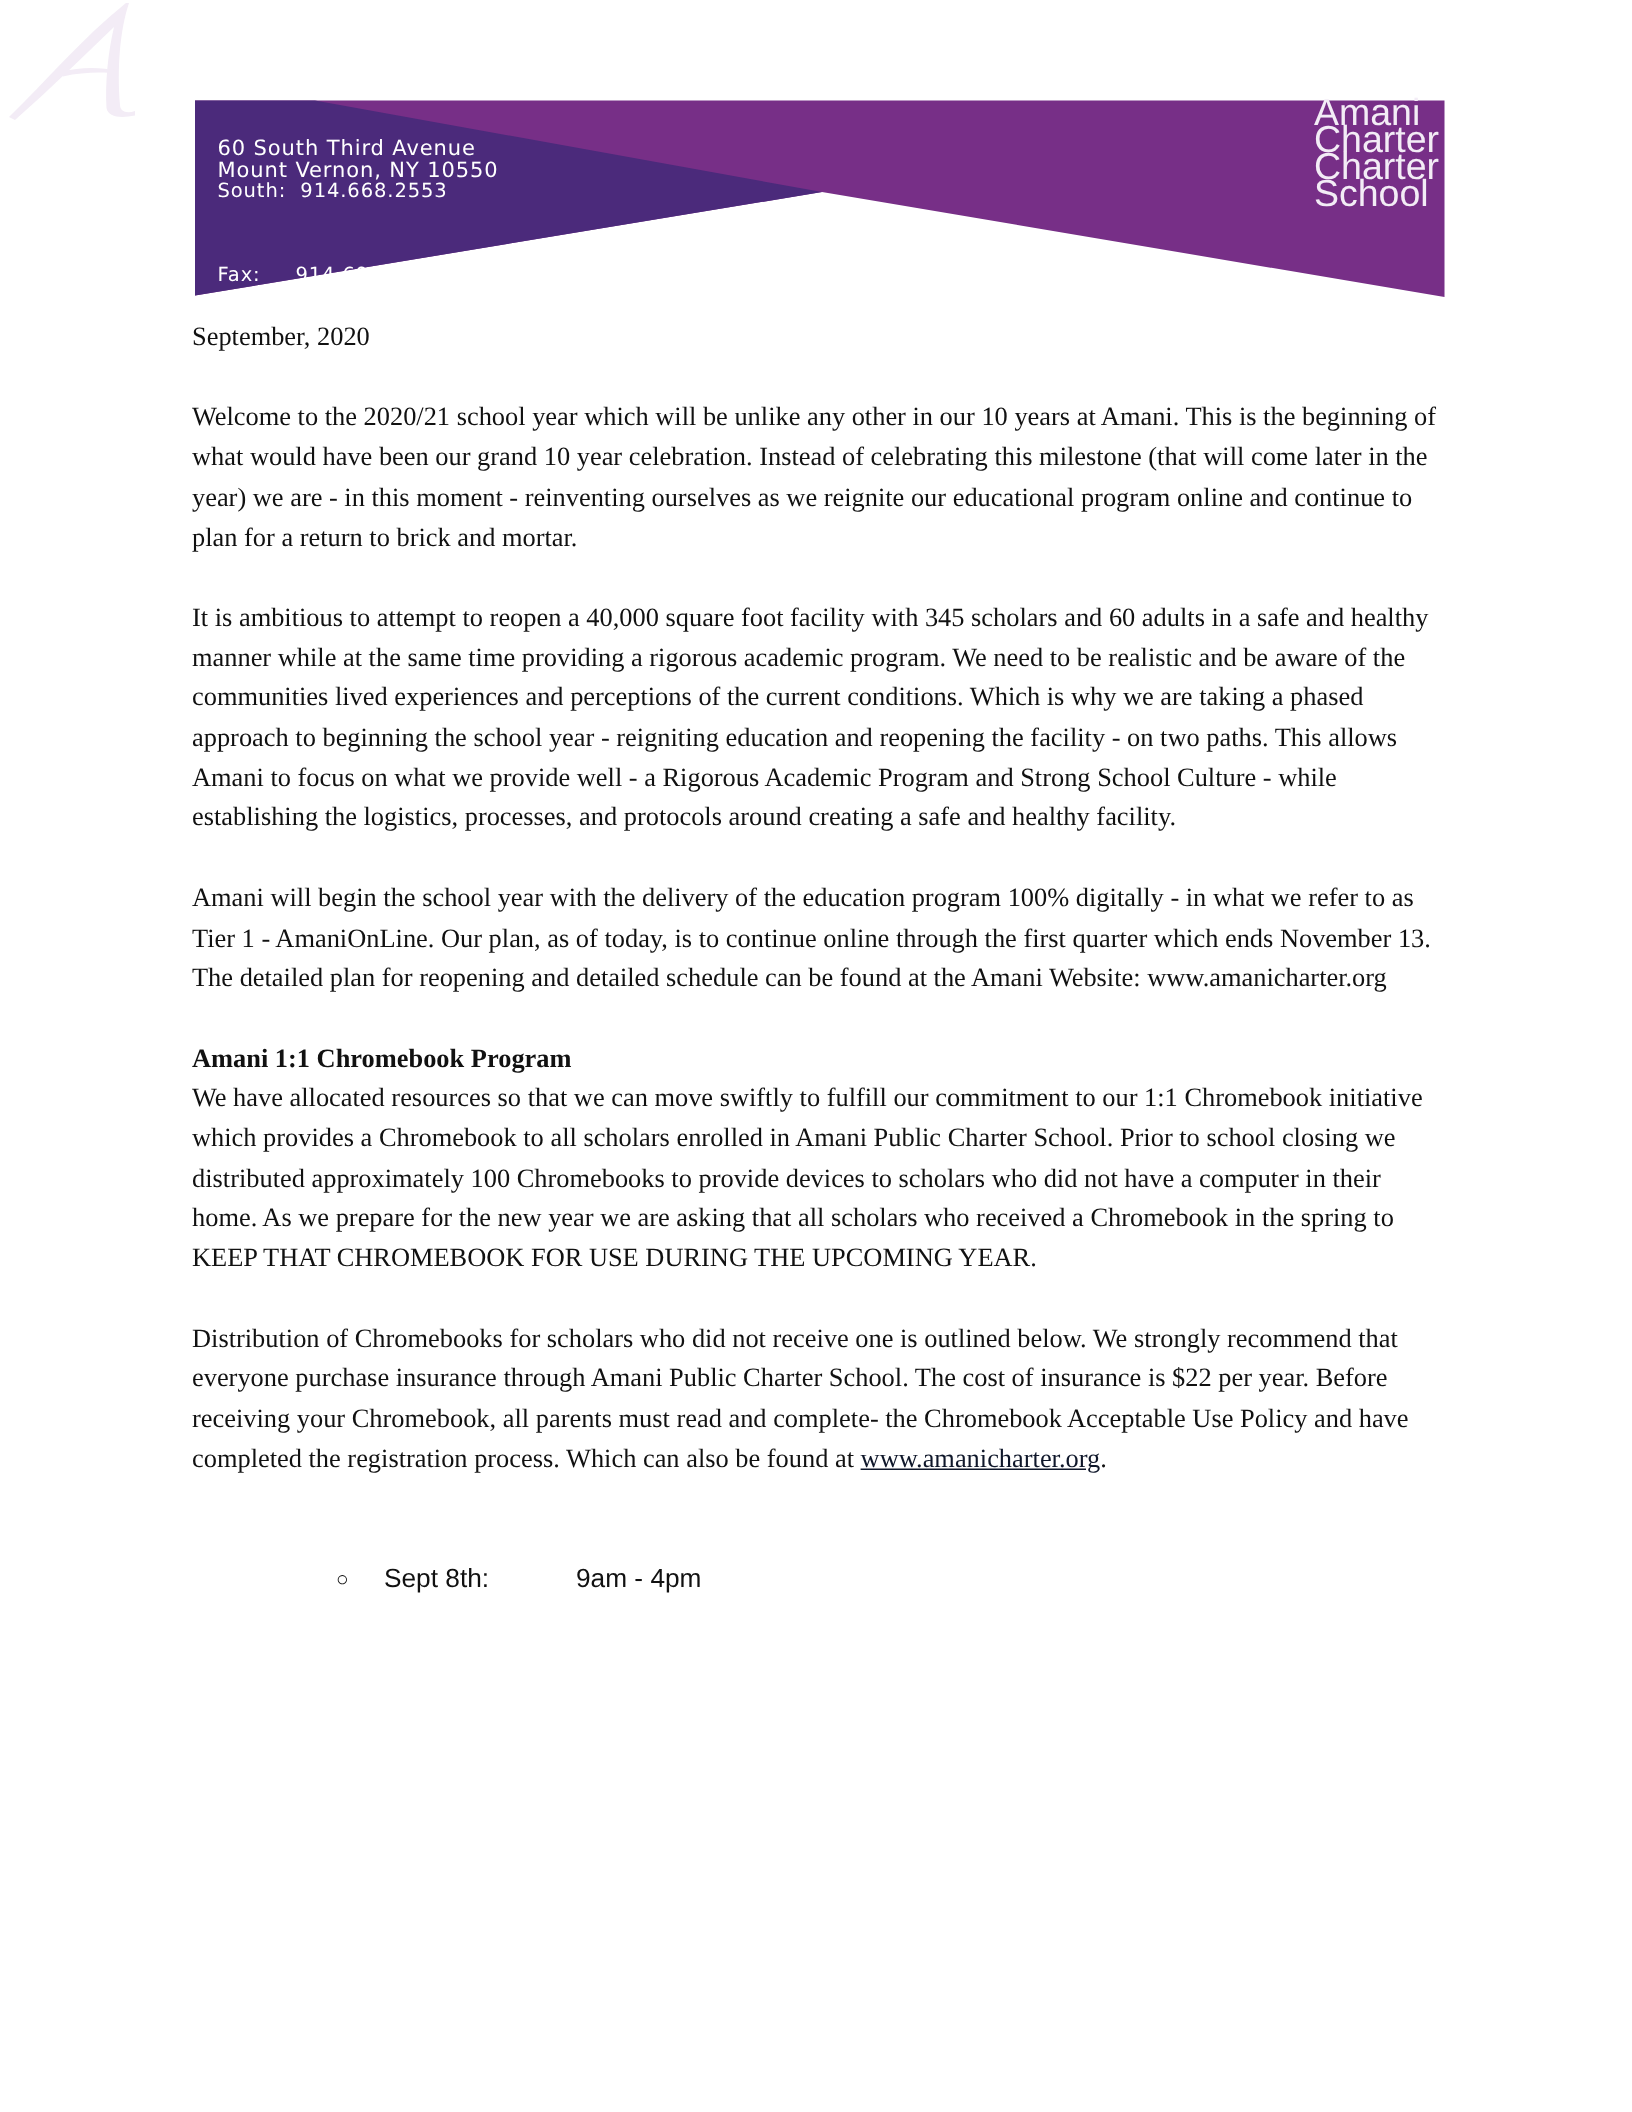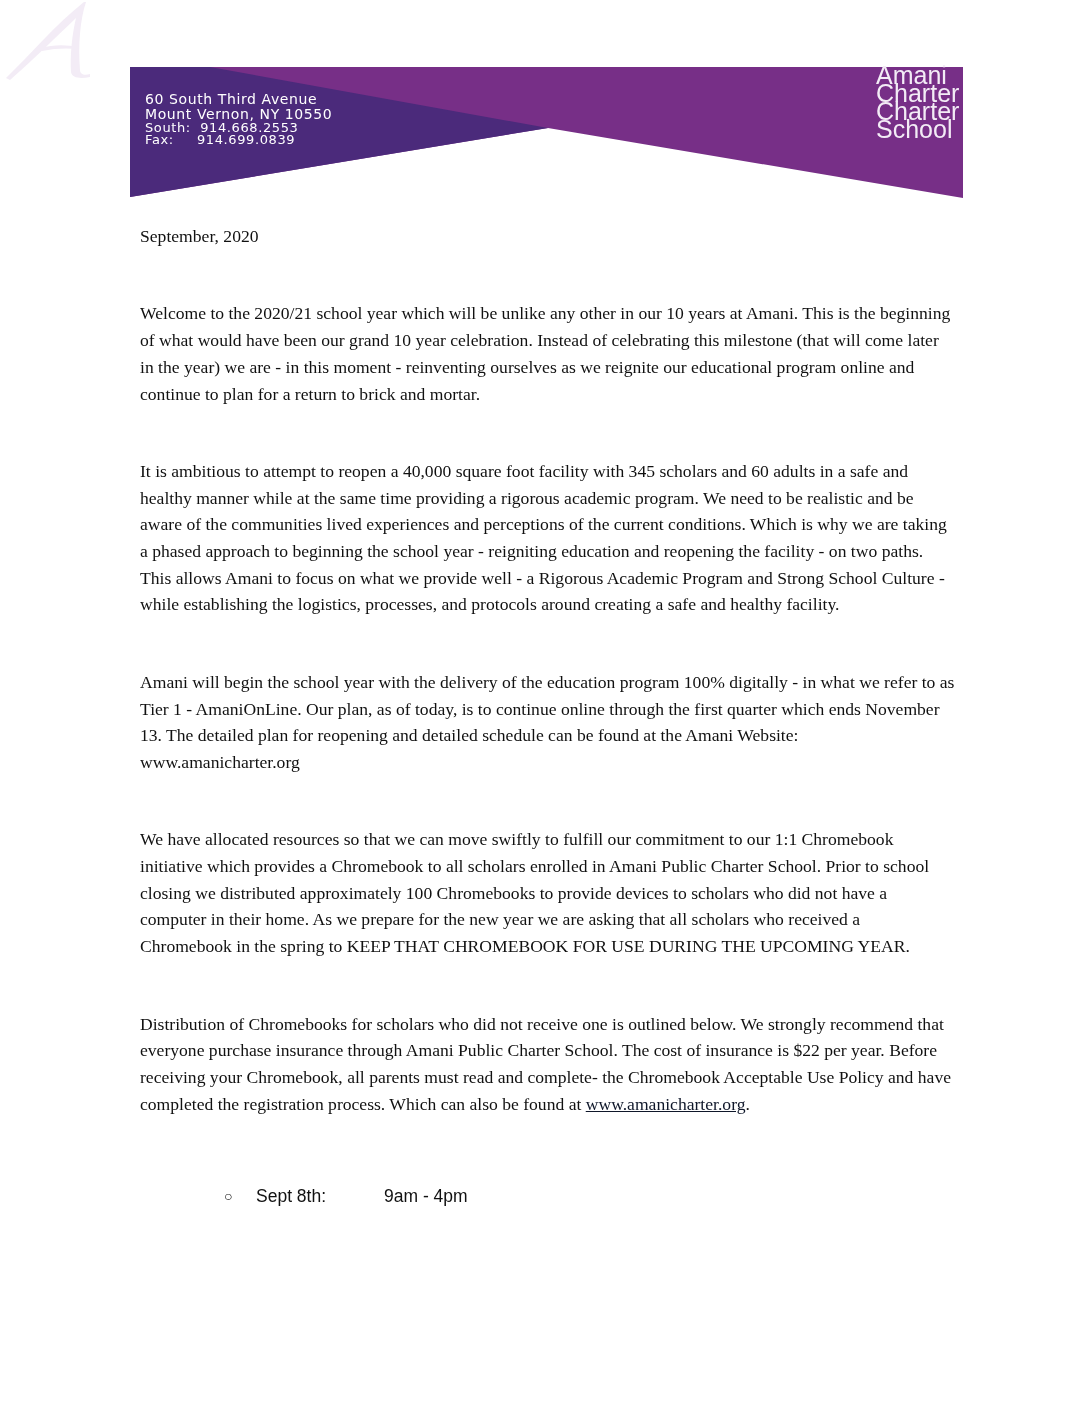--- a/index.html
+++ b/index.html
@@ -8,42 +8,42 @@
   .banner svg { position: absolute; left: 0; top: 0; }
   .address { position: absolute; left: 145px; top: 92px; color: #ffffff;
     font-family: "DejaVu Sans", sans-serif; font-size: 14px; line-height: 15px; letter-spacing: 0.6px; }
   .address .small { font-size: 13px; line-height: 12px; }
   .address .row { white-space: pre; }
   .logo { position: absolute; left: 790px; top: 80px; width: 170px; height: 82px; }
   .logo-text { position: absolute; left: 876px; top: 66px; color: #f3ecf6;
     font-family: Liberation Sans, sans-serif; font-size: 25px; line-height: 18px; }
   .doc { position: absolute; left: 128px; top: 211px; width: 840px;
     font-family: "Liberation Serif", serif; font-size: 17.6px; line-height: 26.7px; color: #111111; }
-  .doc p { margin: 12px; }
+  .doc p { margin: 0; }
   .doc .gap { height: 26.7px; }
   .doc .heading { font-weight: bold; }
   .doc a { color: #0f172a; text-decoration: underline; }
   .list { margin: 0; padding: 0; list-style: none; }
   .list li { position: relative; padding-left: 128px; font-family: "Liberation Sans", sans-serif; font-size: 17.5px; line-height: 26.7px; }
   .list .bullet { position: absolute; left: 96px; top: 0; font-size: 14px; }
   .list .day { display: inline-block; width: 128px; }
 </style>
 </head>
 <body>
 
 <div class="banner">
   <svg width="1088" height="210">
     <polygon points="130,67 963,67 963,198 548,128 130,197" fill="#772f87"></polygon>
     <polygon points="130,67 210,67 548,128 130,197" fill="#4b2a7b"></polygon>
   </svg>
   <div class="address">
     <div class="row">60 South Third Avenue</div>
     <div class="row">Mount Vernon, NY 10550</div>
     <div class="row small"><span>South:</span>  <span>914.668.2553</span></div>
-    <div class="row small"><span style="display:inline-block;width:52px;">Fax:</span><span>914.699.0839</span></div>
+    <div class="row small"><span style="display:inline-block;width:52px;margin-top:44px;">Fax:</span><span>914.699.0839</span></div>
   </div>
   <svg class="logo" viewBox="0 0 170 82">
     <path d="M6,78 C30,55 55,25 84,2 L86,2 C80,20 78,45 80,70 C80,74 84,76 90,74 L90,77 C80,79 72,78 71,72 C70,55 72,35 76,18 C58,35 35,58 10,80 Z" fill="#f3ecf6"></path>
     <path d="M40,48 C55,44 68,45 78,47 L78,49 C68,48 55,48 42,51 Z" fill="#f3ecf6"></path>
   </svg>
   <div class="logo-text">
     <div>Amani</div>
     <div>Charter</div>
     <div>Charter</div>
     <div>School</div>
@@ -52,20 +52,21 @@
 
 <div class="doc">
   <p>September, 2020</p>
   <div class="gap"></div>
   <p>Welcome to the 2020/21 school year which will be unlike any other in our 10 years at Amani.  This is the beginning of what would have been our grand 10 year celebration.  Instead of celebrating this milestone (that will come later in  the year) we are - in this moment - reinventing ourselves as we reignite our educational program online and continue to plan for a return to brick and mortar.</p>
   <div class="gap"></div>
   <p>It is ambitious to attempt to reopen a 40,000 square foot facility with 345 scholars and 60 adults in a safe and healthy manner while at the same time providing a rigorous academic program. We need to be realistic and be aware of the communities lived experiences and perceptions of the current conditions. Which is why we are taking a phased approach to beginning the school year - reigniting education and reopening the facility - on two paths.  This allows Amani to focus on what we provide well - a Rigorous Academic Program and Strong School Culture - while establishing  the logistics, processes, and protocols around creating a safe and healthy facility.</p>
   <div class="gap"></div>
   <p>Amani will begin the school year with the delivery of the education program 100% digitally - in what we refer to as Tier 1 - AmaniOnLine.  Our plan, as of today, is to continue online through the first quarter which ends November 13. The detailed plan for reopening and detailed schedule can be found at the Amani Website:  www.amanicharter.org</p>
   <div class="gap"></div>
+  <p class="heading">Amani 1:1 Chromebook Program</p>
   <p>We have allocated resources so that we can move swiftly to fulfill our commitment to our 1:1 Chromebook initiative which provides a Chromebook to all scholars enrolled in Amani Public Charter School.  Prior to school closing we distributed approximately 100 Chromebooks to provide devices to scholars who did not have a computer in their home.  As we prepare for the new year we are asking that all scholars who received a Chromebook in the spring to KEEP THAT CHROMEBOOK FOR USE DURING THE UPCOMING YEAR.</p>
   <div class="gap"></div>
   <p><span>Distribution of Chromebooks for scholars who did not receive one is outlined below. We strongly recommend that everyone purchase insurance through Amani Public Charter School.  The cost of insurance is $22 per year.  Before receiving your Chromebook, all parents must read and complete- the Chromebook Acceptable Use Policy and have completed the registration process. Which can also be found at </span><a href="#">www.amanicharter.org</a><span>.</span></p>
   <div class="gap"></div>
   <div class="gap"></div>
   <ul class="list">
     <li>
       <span class="bullet">○</span>
       <span class="day">Sept 8th:</span><span>9am - 4pm</span>
     </li>

